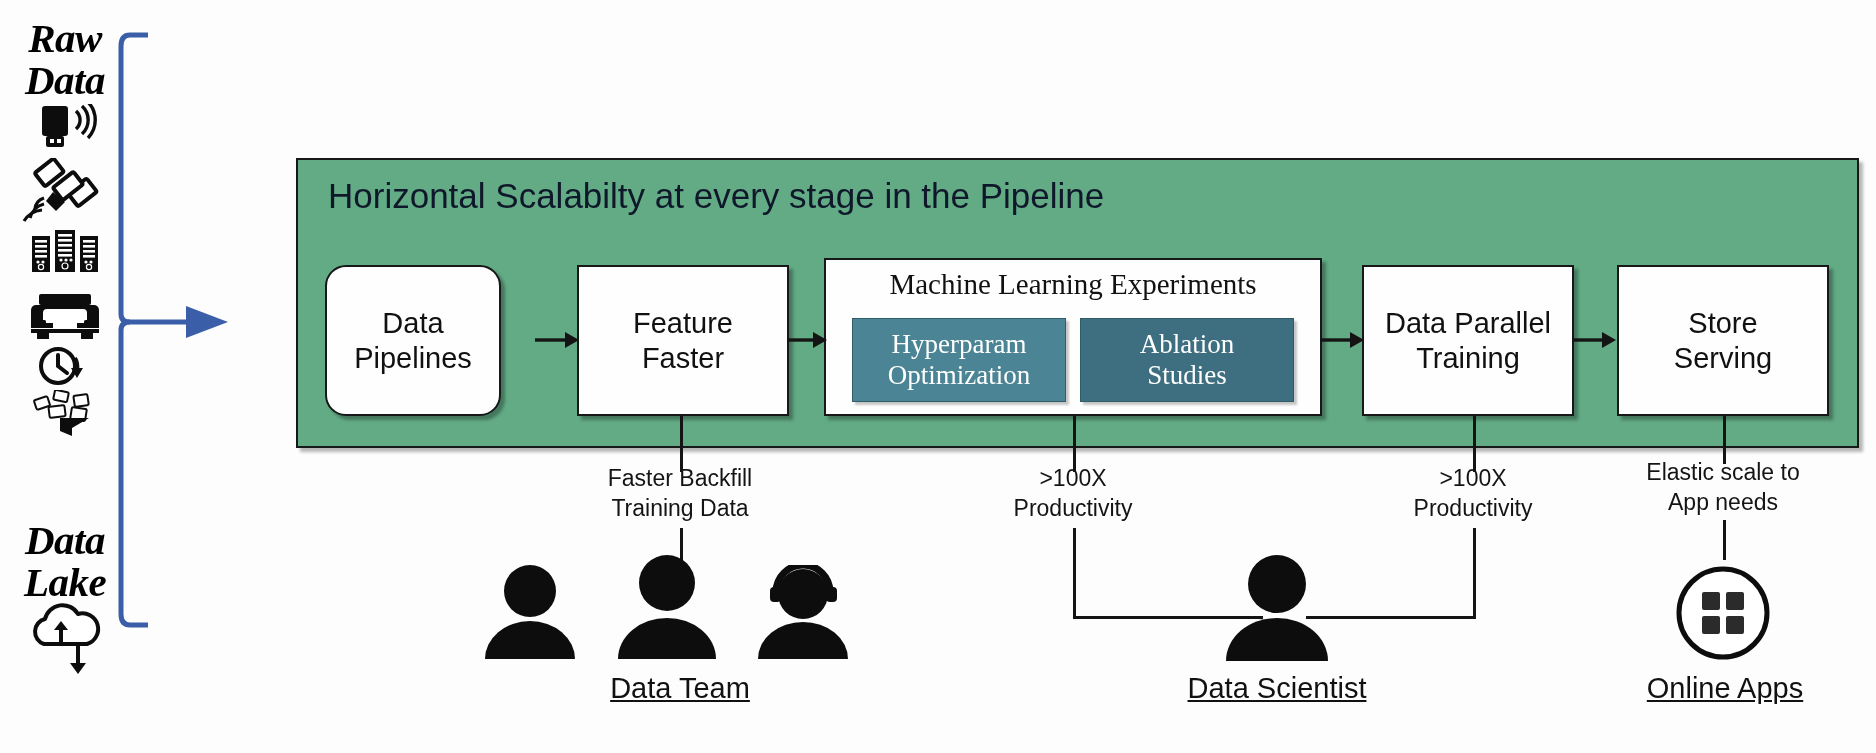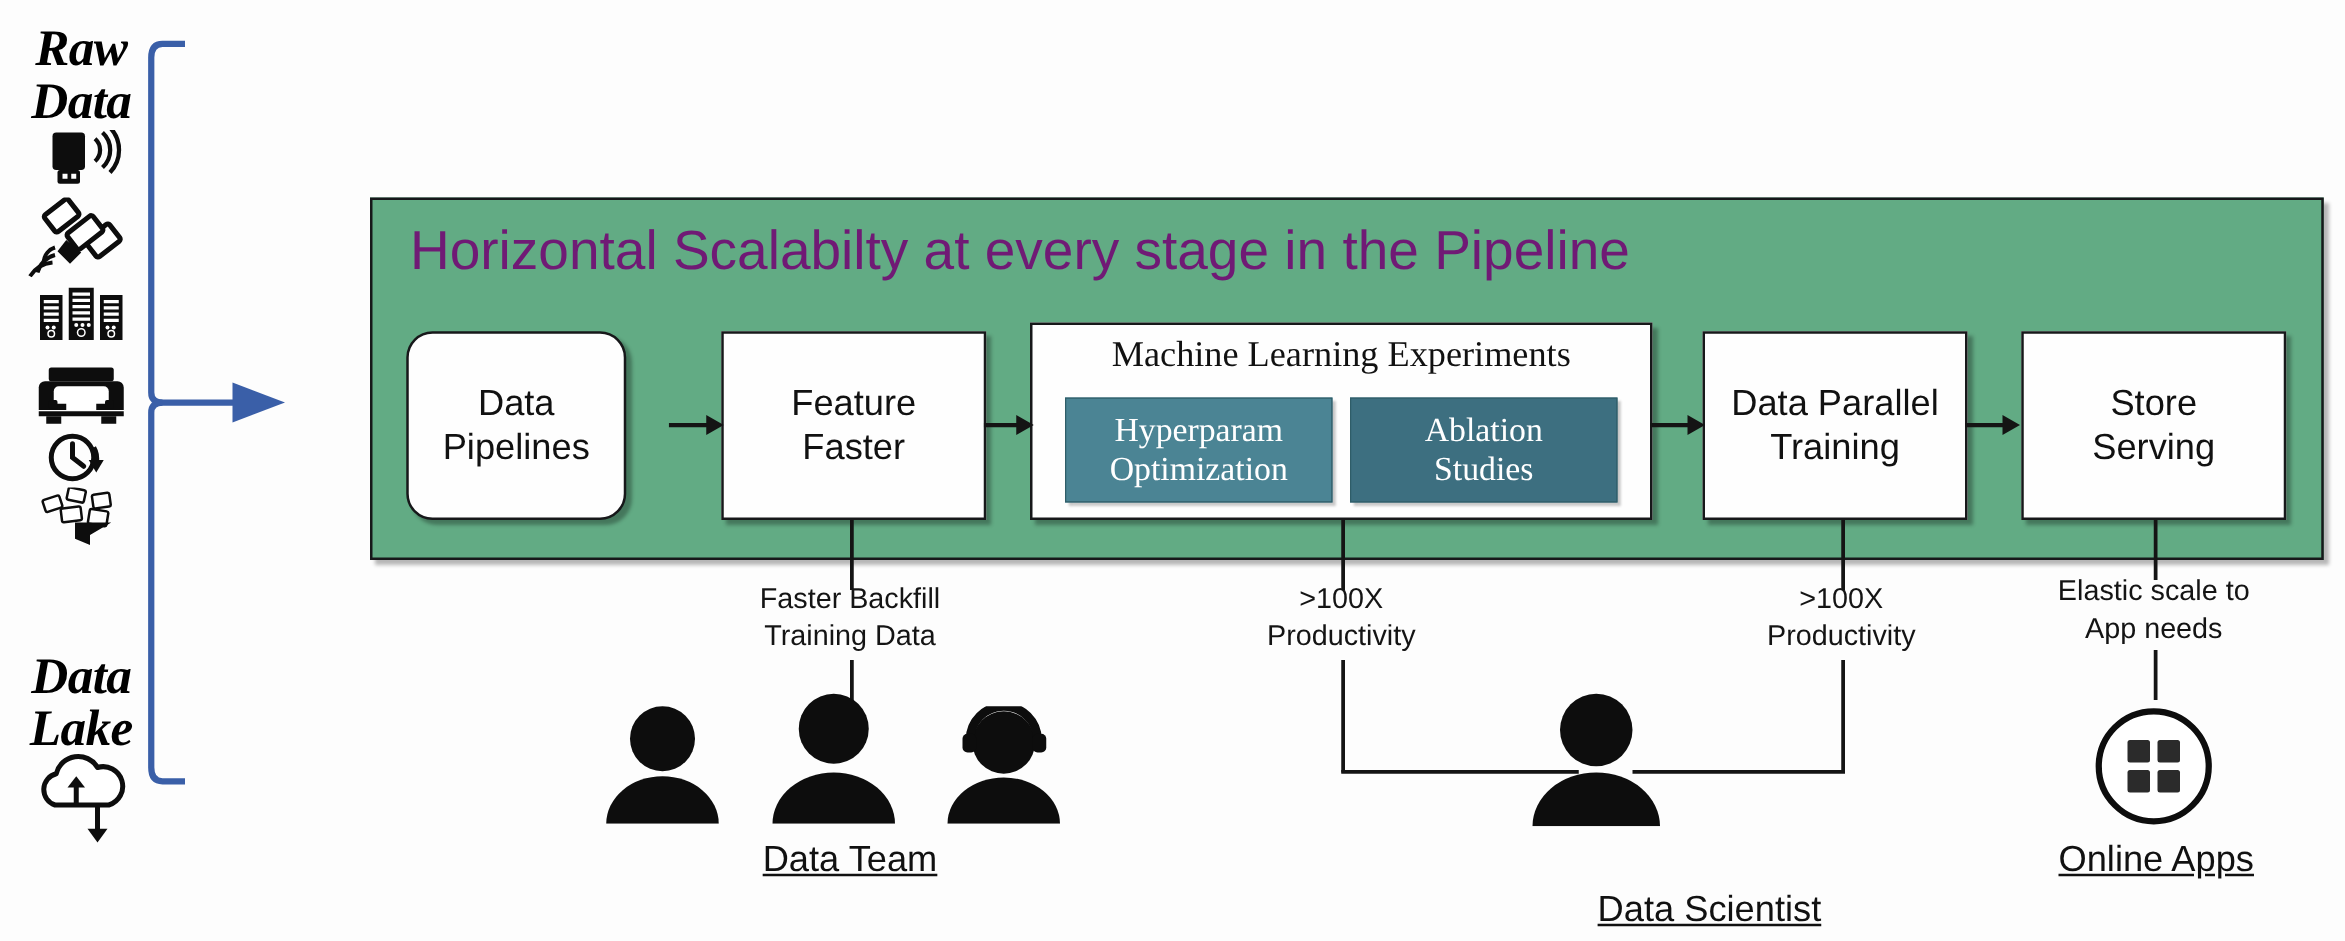--- a/index.html
+++ b/index.html
@@ -68,22 +68,22 @@
     height: 290px;
     background: #62ab84;
     border: 2px solid #17181a;
     box-sizing: border-box;
     box-shadow: 4px 4px 3px rgba(0,0,0,0.28);
   }
   #pipeline-title {
     position: absolute;
     left: 30px;
     top: 16px;
-    font-size: 44px;
-    color: #701a75;
+    font-size: 35px;
+    color: #0f172a;
     white-space: nowrap;
   }
 
   .stage-box {
     position: absolute;
     background: #fefefe;
     border: 2px solid #17181a;
     box-sizing: border-box;
     box-shadow: 4px 4px 3px rgba(0,0,0,0.30);
     display: flex;
@@ -394,21 +394,21 @@
     </svg>
   </div>
   <div class="persona-label" style="left:500px; top:672px; width:360px;">Data Team</div>
 
   <div class="figure" style="left:1222px; top:553px;">
     <svg width="110" height="108" viewBox="0 0 110 108">
       <circle cx="55" cy="31" r="29" fill="#0d0d0d"></circle>
       <path d="M4 108 a51 43 0 0 1 102 0 z" fill="#0d0d0d"></path>
     </svg>
   </div>
-  <div class="persona-label" style="left:1097px; top:712px; width:360px;text-align:right;">Data Scientist</div>
+  <div class="persona-label" style="left:1097px; top:672px; width:360px;">Data Scientist</div>
 
   <div class="figure" style="left:1672px; top:562px;">
     <svg width="102" height="102" viewBox="0 0 102 102">
       <circle cx="51" cy="51" r="44" stroke="#0d0d0d" stroke-width="5" fill="#ffffff"></circle>
       <rect x="30" y="30" width="18" height="18" rx="2" fill="#2b2b2b"></rect>
       <rect x="54" y="30" width="18" height="18" rx="2" fill="#2b2b2b"></rect>
       <rect x="30" y="54" width="18" height="18" rx="2" fill="#2b2b2b"></rect>
       <rect x="54" y="54" width="18" height="18" rx="2" fill="#2b2b2b"></rect>
     </svg>
   </div>

